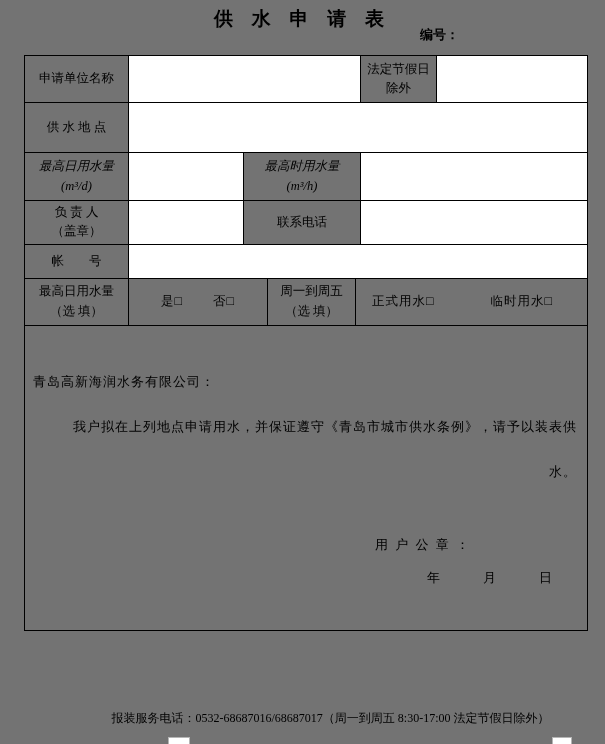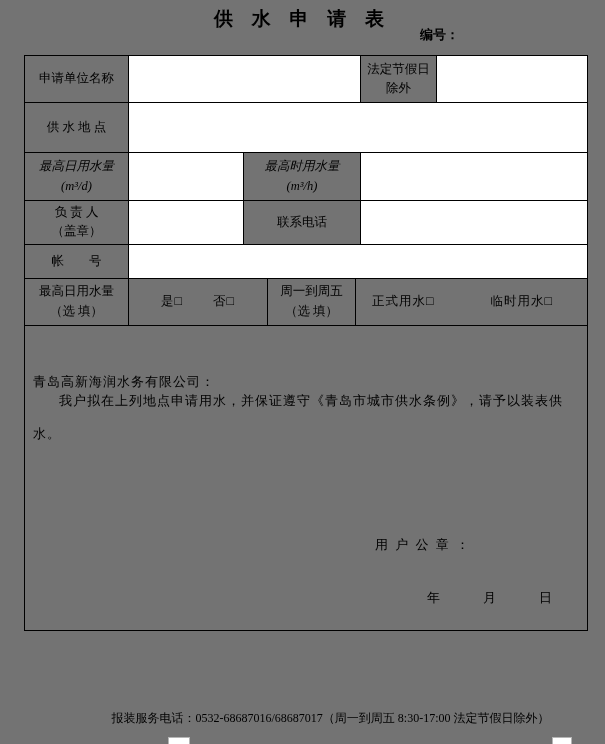--- a/index.html
+++ b/index.html
@@ -63,48 +63,48 @@
     display: flex;
     justify-content: space-between;
     padding: 0 32px 0 14px;
   }
   .yesno { display: inline-block; }
   .yesno + .yesno { margin-left: 26px; }
   .stmt {
     position: relative;
     width: 100%;
     height: 300px;
-    text-align: left;
+    text-align: right;
     font-size: 13px;
   }
   .stmt-company {
     position: absolute;
     left: 6px;
     top: 44px;
     letter-spacing: 1px;
   }
   .stmt-body {
     position: absolute;
     left: 6px;
     right: 8px;
-    top: 56px;
+    top: 76px;
     text-indent: 2em;
-    line-height: 33px;
+    line-height: 45px;
     letter-spacing: 1px;
   }
   .stmt-seal {
     position: absolute;
     left: 348px;
     top: 207px;
     letter-spacing: 2px;
   }
   .stmt-date {
     position: absolute;
     right: 32px;
-    top: 260px;
+    top: 240px;
     letter-spacing: 1px;
   }
   .footer {
     position: absolute;
     top: 710px;
     left: 0;
     width: 100%;
     text-align: center;
     font-size: 12px;
     margin-left: 28px;

